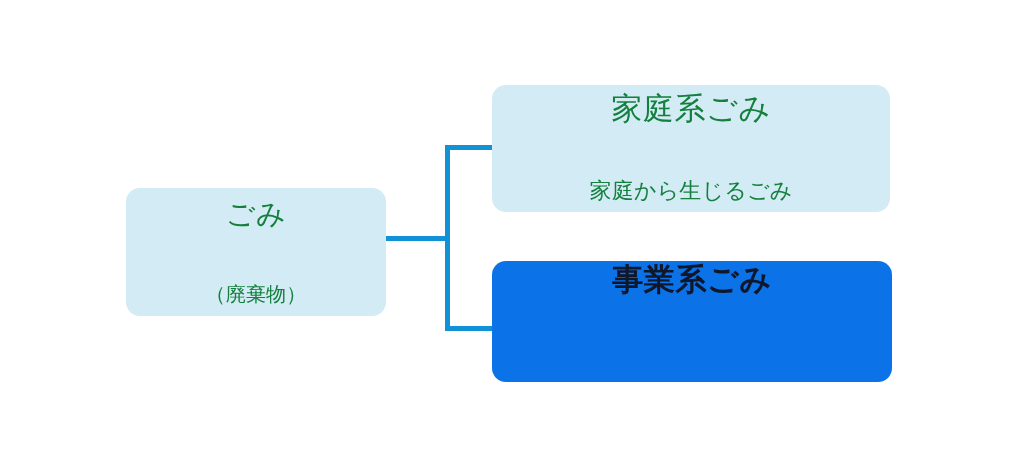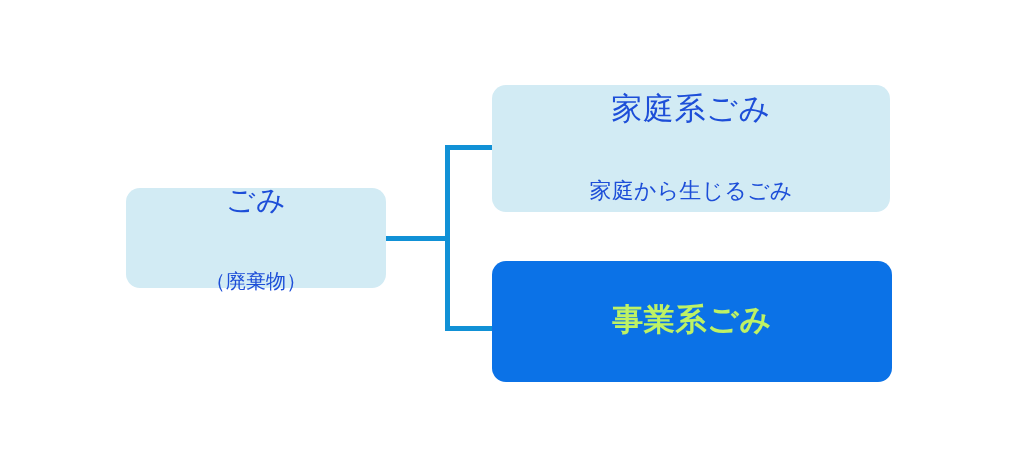--- a/index.html
+++ b/index.html
@@ -25,44 +25,45 @@
     flex-direction: column;
     align-items: center;
     justify-content: center;
     border-radius: 14px;
     text-align: center;
     line-height: 1.22;
   }
 
   .node-light {
     background: #d2ebf4;
-    color: #1d4ed8;
+    color: #15803d;
     gap: 48px;
   }
 
   .node-primary {
     background: #0b72e7;
-    color: #bef264;
+    color: #0f172a;
+    justify-content: space-between;
   }
 
   .node-title {
     display: block;
     letter-spacing: 0.02em;
   }
   .node-sub {
     display: block;
     letter-spacing: 0.01em;
   }
 
   
   #node-root {
     left: 126px;
     top: 188px;
     width: 260px;
-    height: 100px;
+    height: 128px;
   }
   #node-root .node-title {
     font-size: 29px;
     font-weight: 400;
     margin-bottom: 2px;
   }
   #node-root .node-sub {
     font-size: 20px;
     font-weight: 400;
   }

